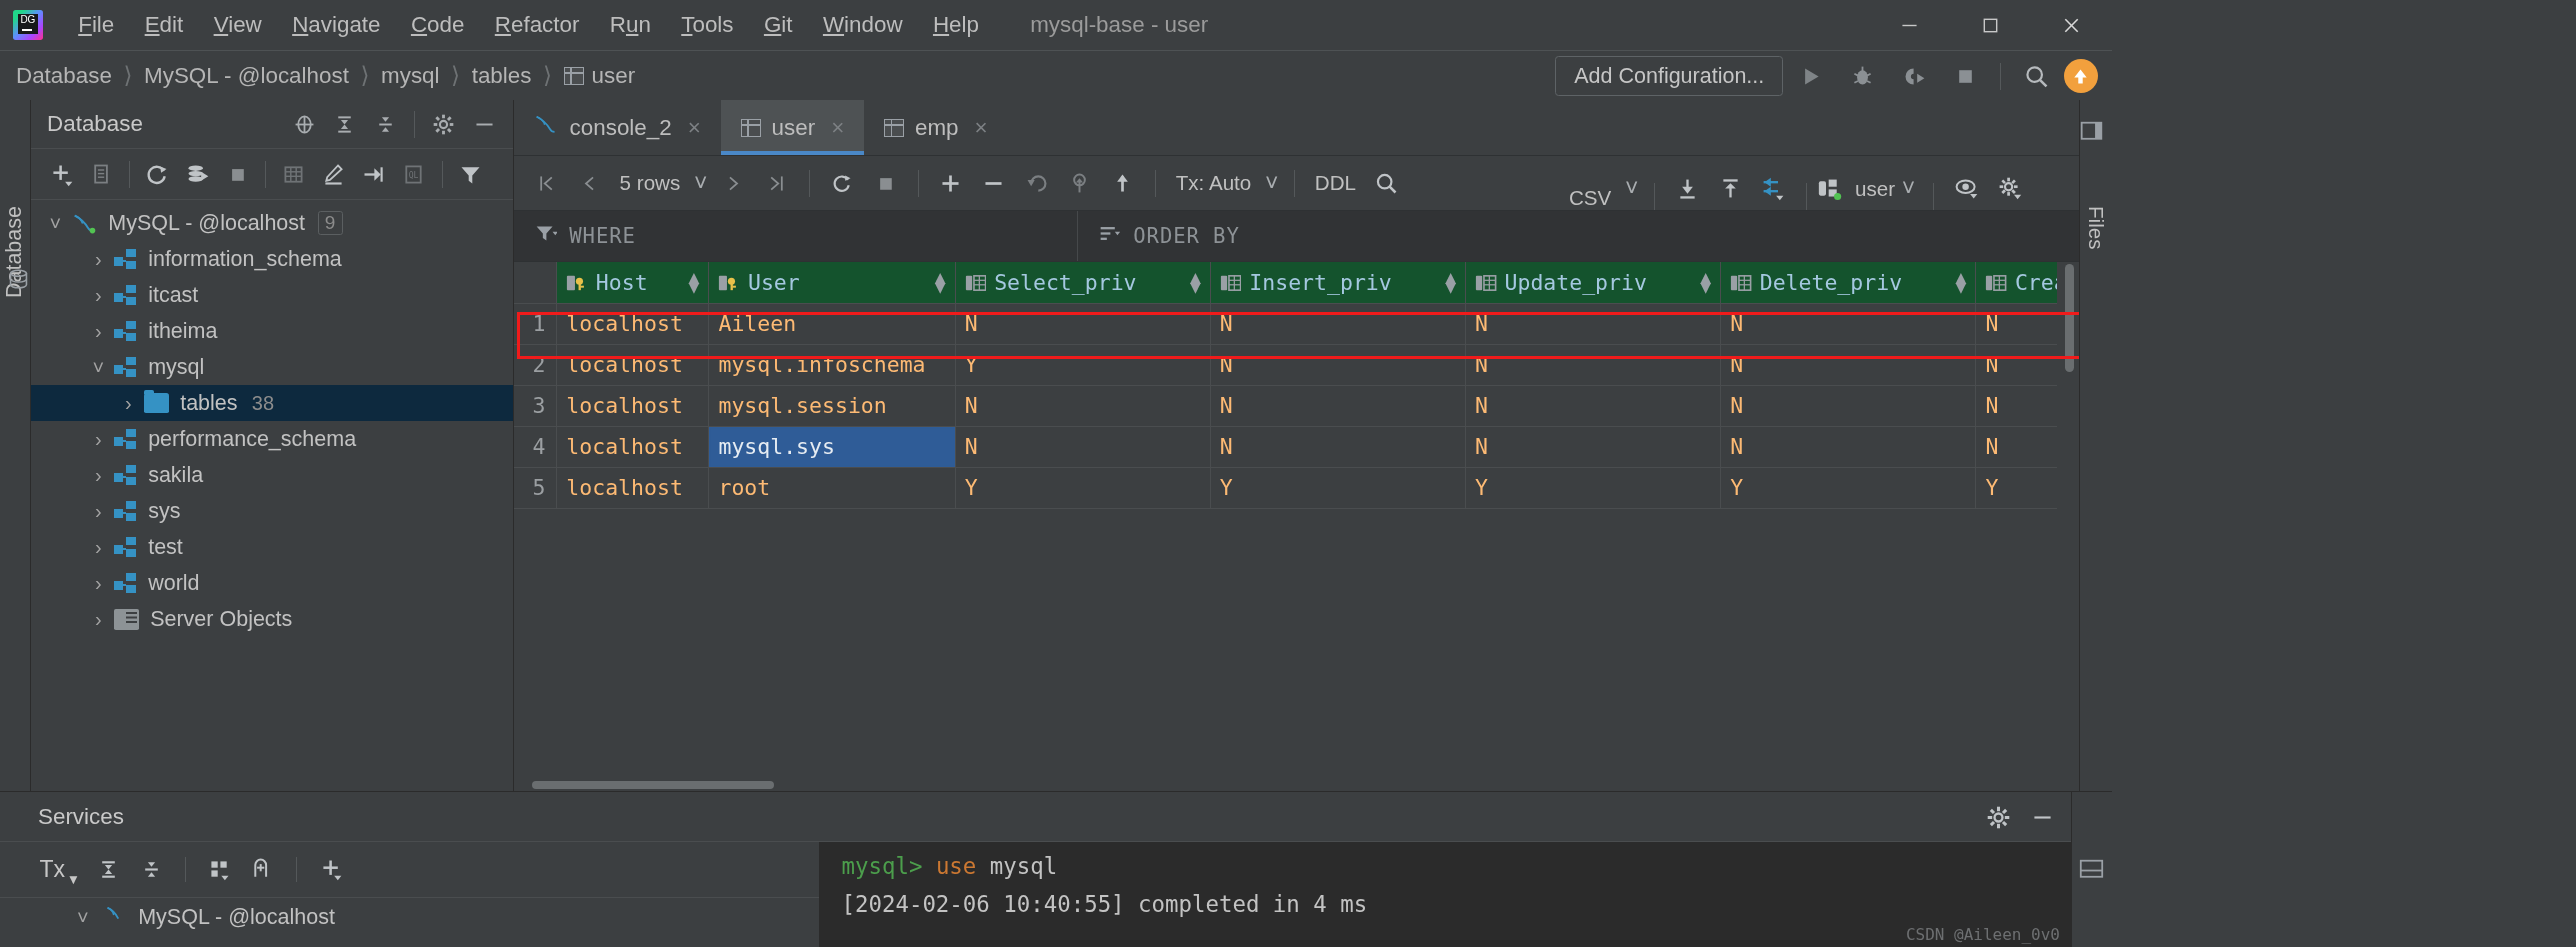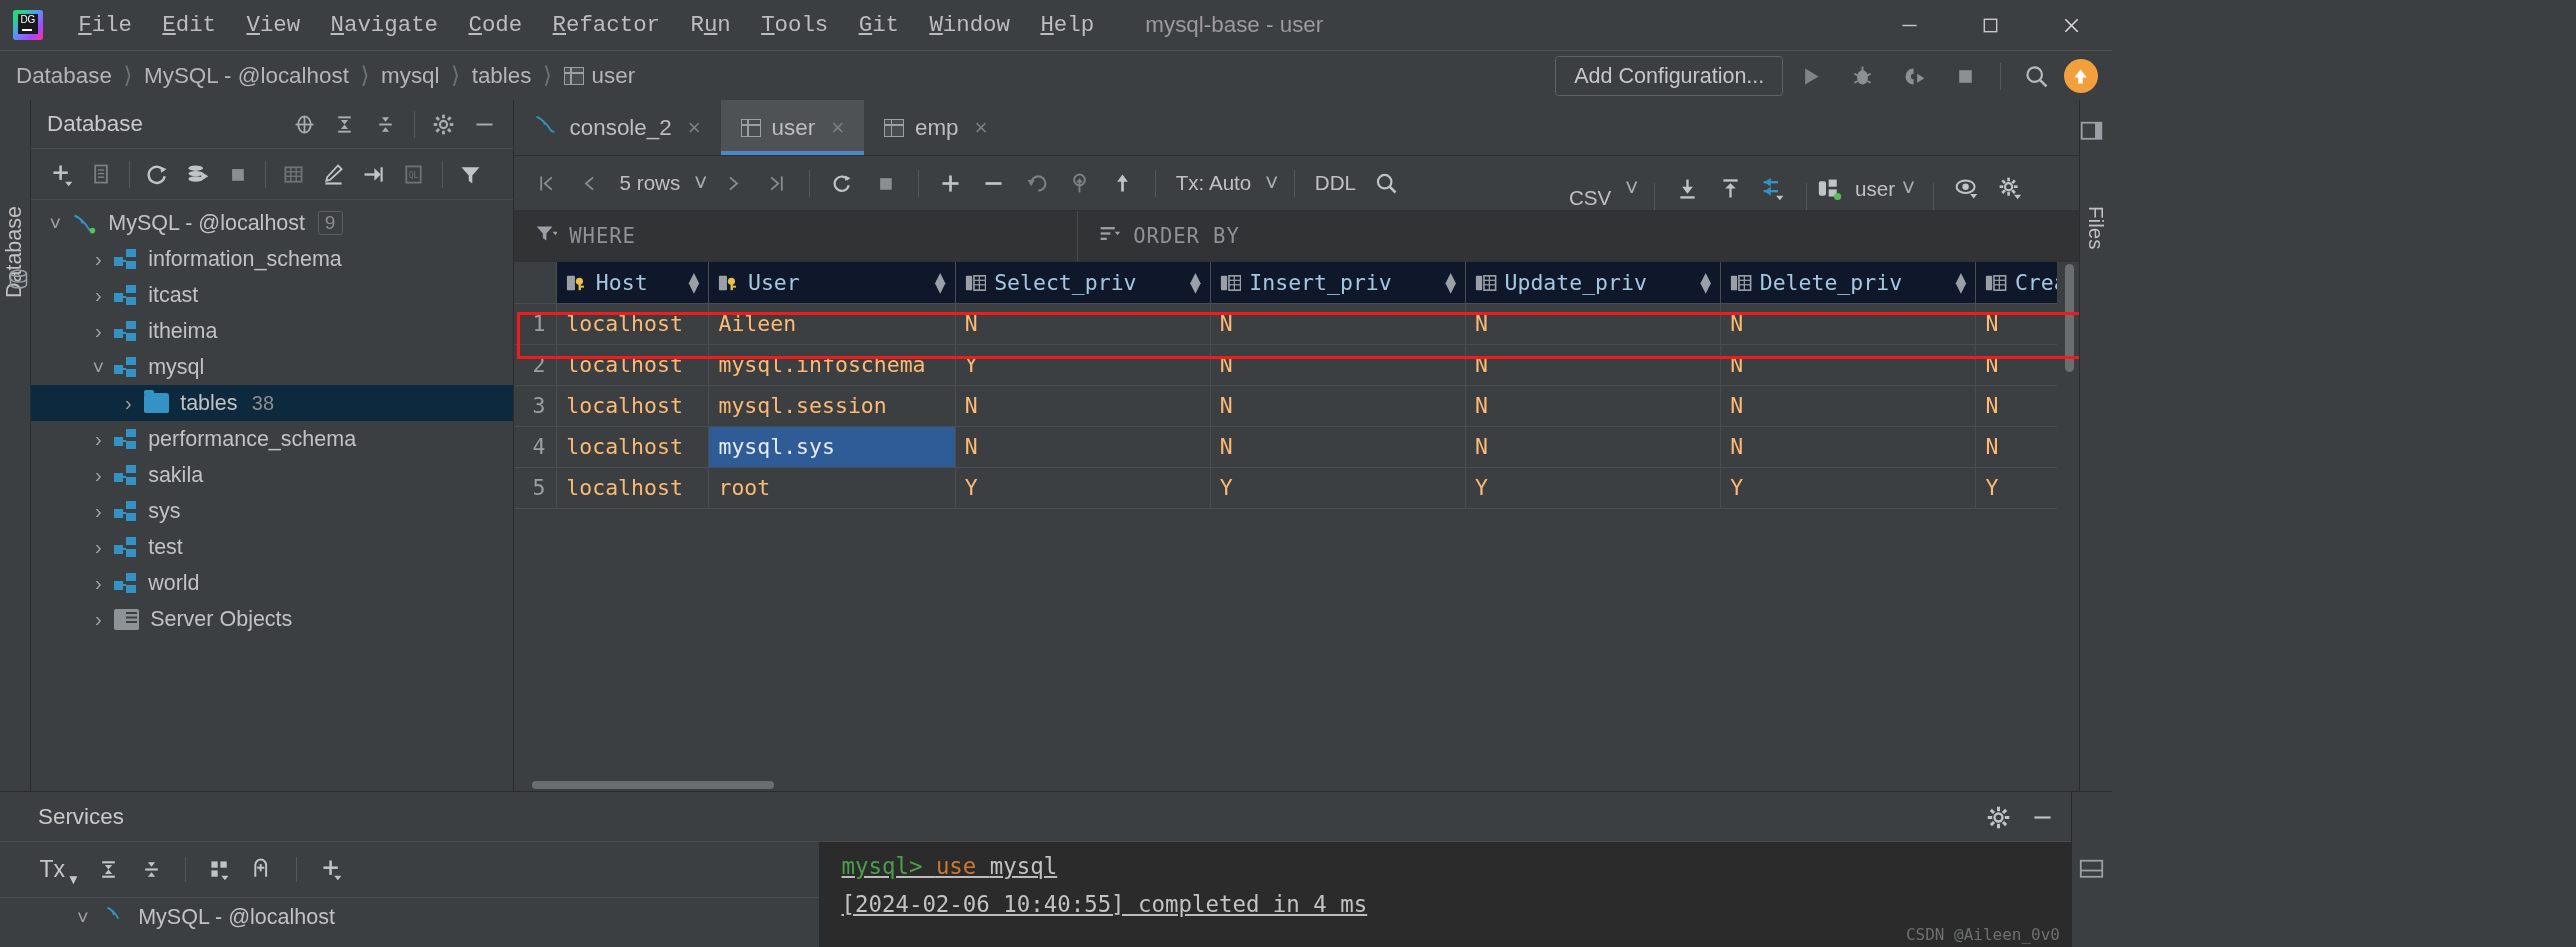--- a/index.html
+++ b/index.html
@@ -21,21 +21,21 @@
     width: 30.5px; height: 30.5px; margin-right: 20px; position: relative; border-radius: 2.7px;
     background: linear-gradient(135deg, #21d789 0%, #21d789 18%, #5f8eff 48%, #a945ff 75%, #ff318c 100%);
   }
   .logo .inner {
     position: absolute; left: 5.4px; top: 4.5px; width: 20px; height: 20px; background: #17191b;
     color: #fff; font-size: 10px; font-family: "Liberation Sans", sans-serif;
     display:flex; align-items:flex-start; justify-content:center; line-height:10px; padding-top:0.9px;
   }
   .logo .bar { position:absolute; left: 9px; top: 19px; width: 10.8px; height: 2.7px; background:#fff; }
   .menu-item {
-    font-size: 22.4px; color: #bdbdbd; padding: 3.6px 15.2px; cursor: default; white-space: nowrap; font-family: Liberation Mono, monospace;
+    font-size: 22.4px; color: #bdbdbd; padding: 3.6px 15.2px; cursor: default; white-space: nowrap;
   }
   .menu-item .mn { text-decoration: underline; }
   .win-title { font-size: 22.4px; color: #9b9b9b; margin-left: 36px; white-space: nowrap; }
   .win-controls { position:absolute; right: 0; top: 0; height: 50px; display:flex; align-items:center; }
   .win-btn { width: 81px; height: 50px; display:flex; align-items:center; justify-content:center; color:#c8c8c8; }
   .win-btn svg { display:block; }
 
   
   .navbar {
     height: 50px; flex: 0 0 50px; background: #3c3f41; display: flex; align-items: center;
@@ -111,21 +111,21 @@
   .gright { position:absolute; right: 48px; top: 0; height:54px; display:flex; align-items:flex-end; }
 
   .filterbar { height: 52px; flex:0 0 52px; display:flex; align-items:stretch; background:#313335; border-top:0.9px solid #2e3133; border-bottom:0.9px solid #2e3133;}
   .fcell { display:flex; align-items:center; padding-left: 20px; font-family:"DejaVu Sans Mono", monospace; font-size:20.6px; color:#8d9296; letter-spacing:0.9px;}
   .fcell.w { width: 564px; border-right:0.9px solid #46494b; }
 
   .gridwrap { flex:1 1 auto; position:relative; min-height:0; background:#3c3f41; overflow:hidden; }
   table.dg { border-collapse: collapse; table-layout: fixed; width: 1926px; }
   table.dg th, table.dg td { font-family:"DejaVu Sans Mono", monospace; font-size: 21.5px; text-align:left; }
   table.dg thead th {
-    height: 41px; background:#0f172a; color:#a5c8e0; border-right:0.9px solid #4a4d4f; border-bottom:0.9px solid #4a4d4f;
+    height: 41px; background:#14532d; color:#a5c8e0; border-right:0.9px solid #4a4d4f; border-bottom:0.9px solid #4a4d4f;
     padding: 0 9px; font-weight: normal; white-space: nowrap; position:relative;
   }
   table.dg thead th .sortdots { position:absolute; right: 9px; top: 10px; color:#9aa0a6; font-size: 18px; line-height:10px;}
   table.dg thead th.rn { width: 43px; background:#3c3f41; border-right:0.9px solid #4a4d4f;}
   table.dg tbody td { height: 41px; color:#fdba74; border-right:0.9px solid #4a4d4f; border-bottom:0.9px solid #4a4d4f; padding: 0 9px; white-space:nowrap;}
   table.dg tbody td.rn { width: 43px; color:#9b9fa2; text-align:right; padding-right:10.8px; background:#3c3f41;}
   table.dg tbody td.selcell { background:#2f5c97; color:#e6ecf2; box-shadow: inset 0 0 0 1.8px #2f5c97; }
   .keyico { display:inline-block; width:21.5px; height:20px; margin-right:8px; vertical-align:-3.6px; position:relative; }
   .colico { display:inline-block; width:21.5px; height:20px; margin-right:8px; vertical-align:-3.6px; position:relative; }
 
@@ -149,21 +149,21 @@
   .svchead { height: 50px; flex:0 0 50px; display:flex; align-items:center; padding-left: 38px; border-bottom:0.9px solid #4a4d4f; position:relative;}
   .svchead .t { font-size: 22.4px; color:#c9c9c9; }
   .svchead .icons { position:absolute; right: 50px; top:0; height:50px; display:flex; align-items:center; gap:5.4px;}
   .svcbody { flex:1 1 auto; display:flex; min-height:0; }
   .svcleft { width: 820px; display:flex; flex-direction:column; border-right:0.9px solid #2b2b2b;}
   .svctools { height: 56px; flex:0 0 56px; display:flex; align-items:center; padding-left: 34px; gap: 3.6px; border-bottom:0.9px solid #4a4d4f;}
   .svctools .vs { width:0.9px; height:25px; background:#54585a; margin:0 10.8px; }
   .svctree { flex:1 1 auto; padding-left: 77px; padding-top: 3.6px; }
   .svcrow { display:flex; align-items:center; font-size:21.5px; color:#c2c2c2; height:32px; white-space:nowrap;}
   .console { flex:1 1 auto; background:#2b2b2b; padding: 5.4px 0 0 21.5px; font-family:"DejaVu Sans Mono", monospace; font-size:22.4px; overflow:hidden; position:relative;}
-  .console .line { line-height: 38px; white-space:nowrap;text-decoration:underline; }
+  .console .line { line-height: 38px; white-space:nowrap; }
   .cgreen { color:#4c9e4c; }
   .corange { color:#cc7832; }
   .cwhite { color:#c3c3c3; }
   .watermark { position:absolute; right: 52px; bottom: 3.6px; font-size:16px; color:#6d6f71; }
   .svc-rightstrip { position:absolute; right:0; top:0; bottom:0; width:41px; background:#3c3f41; border-left:0.9px solid #2b2b2b;}
   .svc-rightstrip .i { position:absolute; right:8px; top: 66px; width:25px; height:21.5px;}
 </style>
 </head>
 <body>
 

